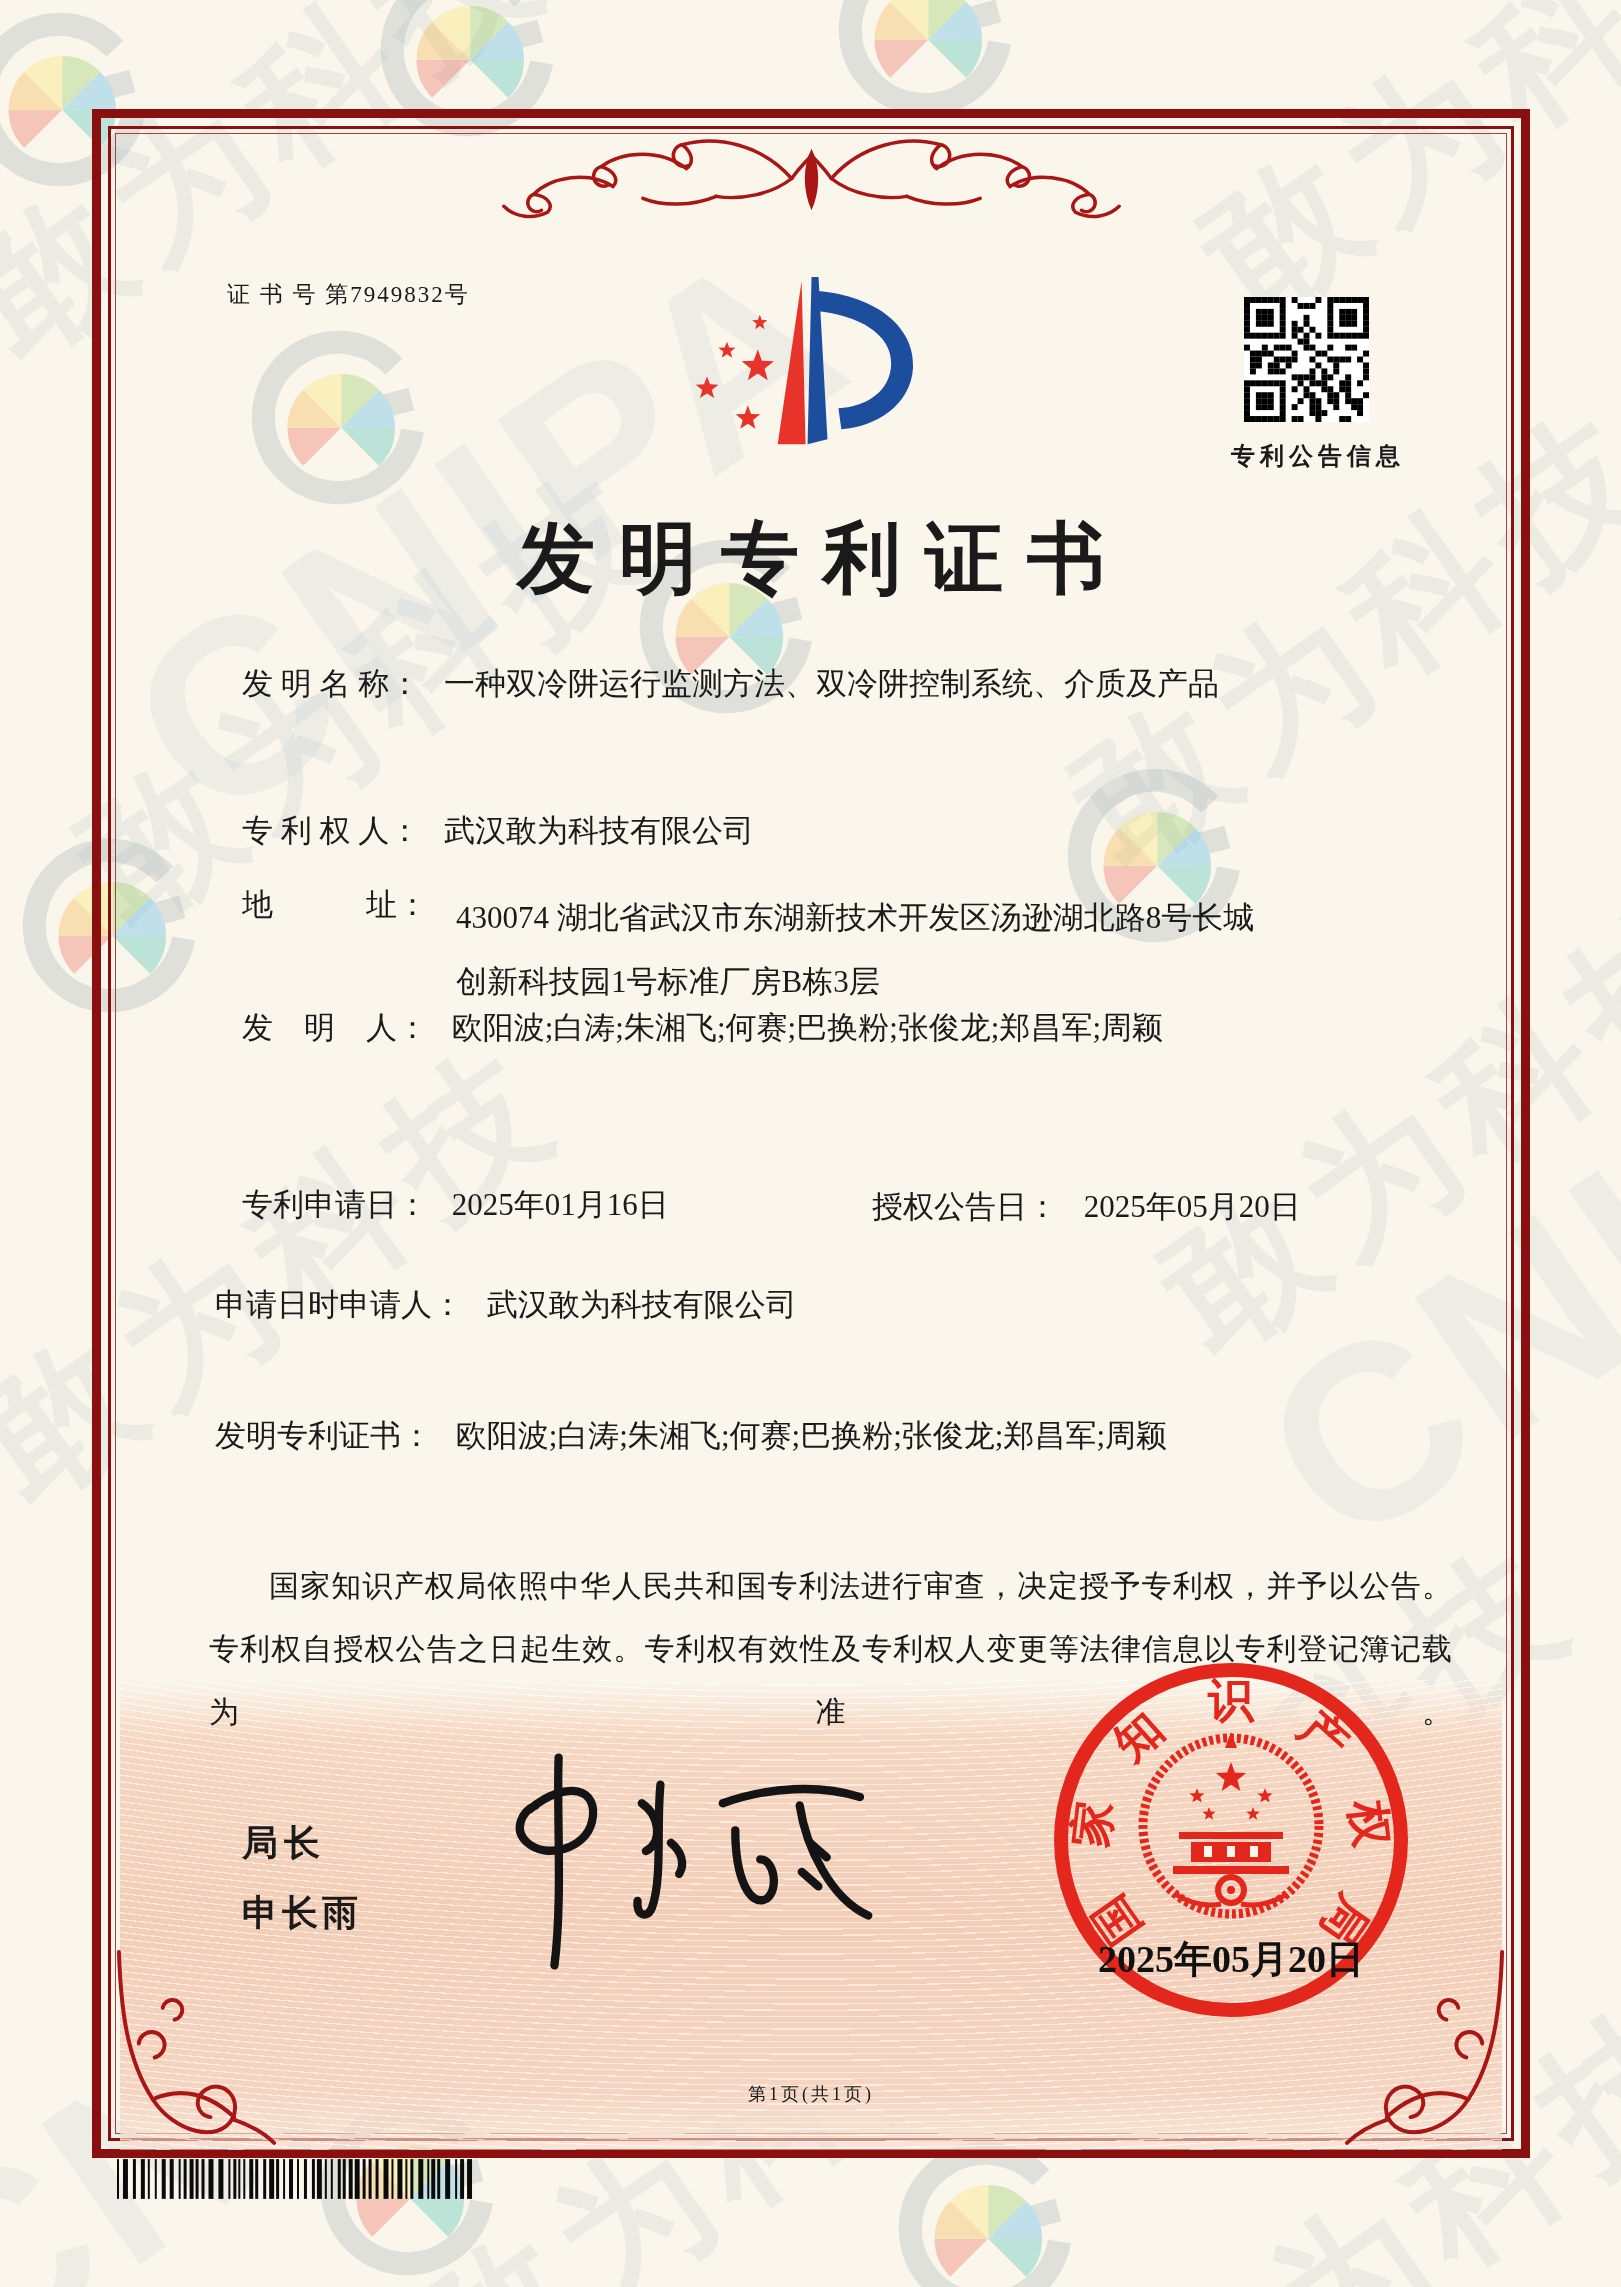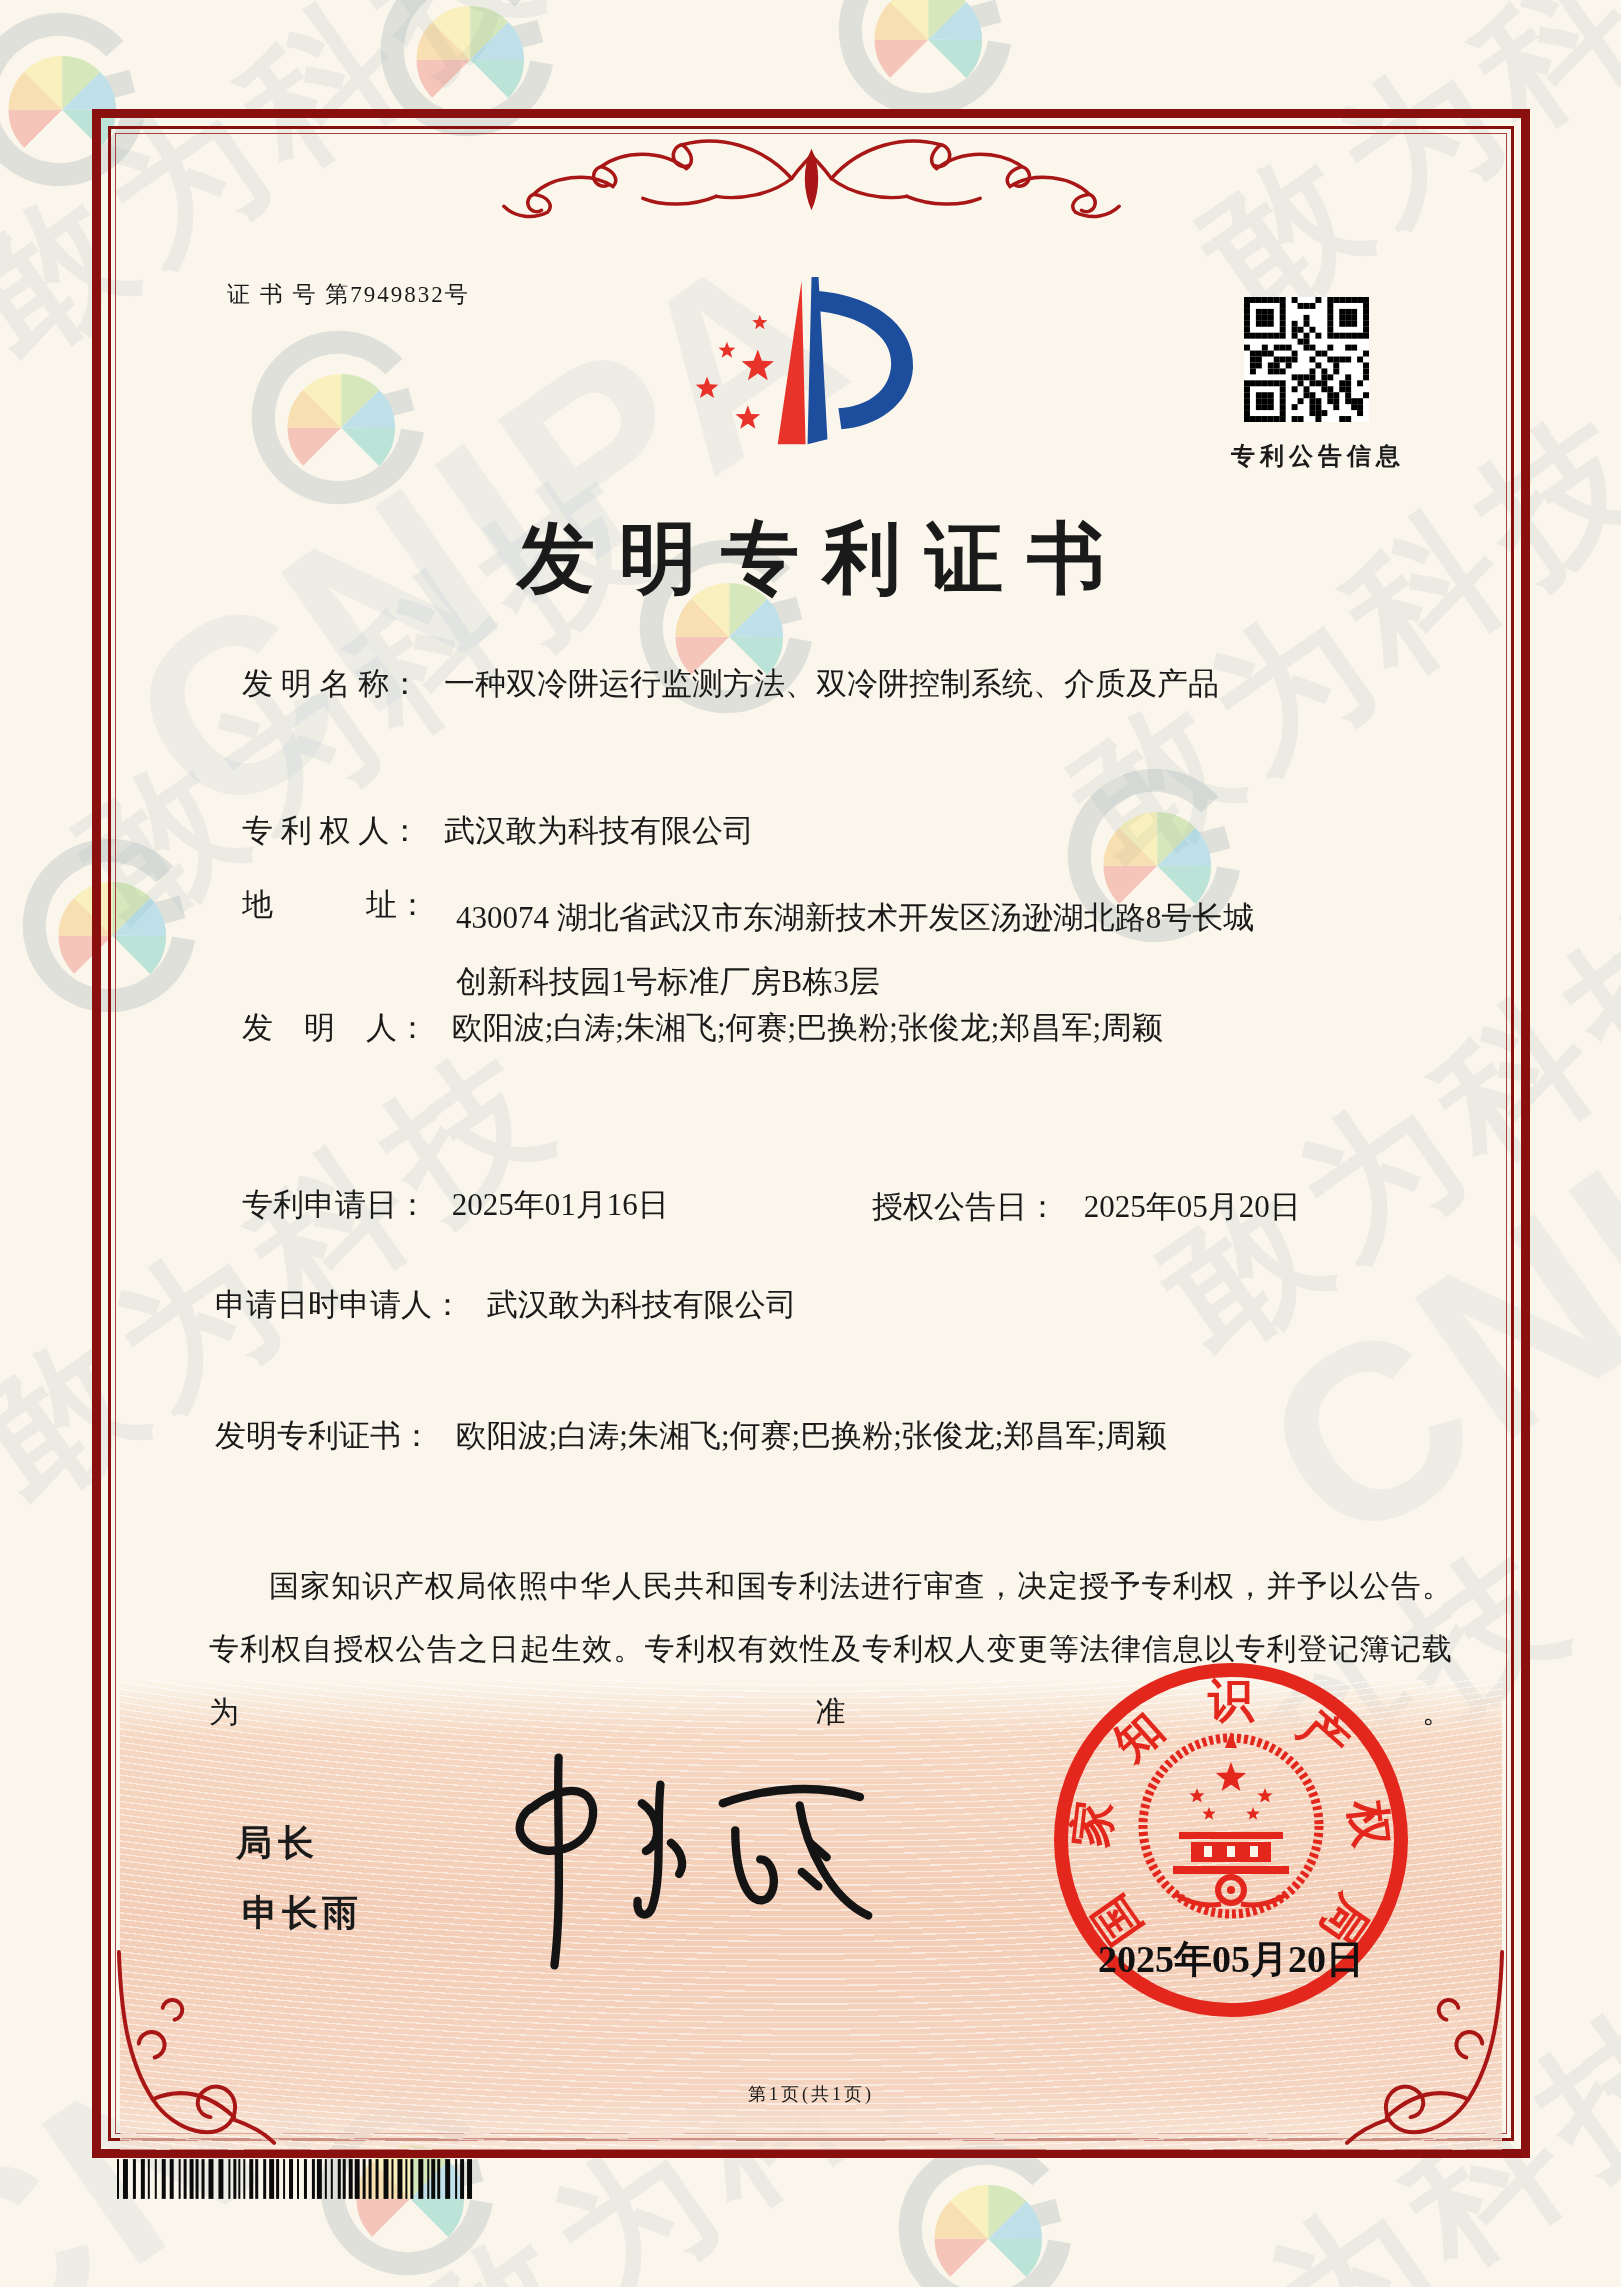--- a/index.html
+++ b/index.html
@@ -40,21 +40,21 @@
 
   .row{position:absolute;left:242px;font-size:31px;line-height:1.25;white-space:nowrap;}
   .row .lab{display:inline-block;}
   .row .val{display:inline-block;}
   .val-abs{position:absolute;font-size:31px;}
   .addr-val{position:absolute;left:456px;top:886px;width:985px;font-size:31px;line-height:64px;white-space:normal;}
   .legal{position:absolute;left:209px;width:1244px;top:1554px;font-size:30px;letter-spacing:1px;line-height:63px;}
   .legal .l1{text-indent:2em;text-align:justify;text-align-last:justify;}
   .legal .l2{text-align:justify;text-align-last:justify;}
 
-  .officer-title{position:absolute;left:236px;top:1819px;font-size:36px;font-weight:600;letter-spacing:6px;text-align:right;}
+  .officer-title{position:absolute;left:242px;top:1819px;font-size:36px;font-weight:600;letter-spacing:6px;text-align:right;}
   .officer-name{position:absolute;left:242px;top:1889px;font-size:36px;font-weight:600;letter-spacing:4px;}
   .signature{position:absolute;left:466px;top:1743px;width:418px;height:239px;}
   .seal{position:absolute;left:1041px;top:1650px;width:380px;height:380px;}
   .seal text{font-family:"Liberation Serif","DejaVu Serif",serif;}
   .footer-page{position:absolute;left:0;right:0;top:2082px;text-align:center;font-size:18px;letter-spacing:3px;}
   .barcode{position:absolute;left:117px;top:2159px;width:360px;height:40px;}
 </style>
 </head>
 <body>
 

